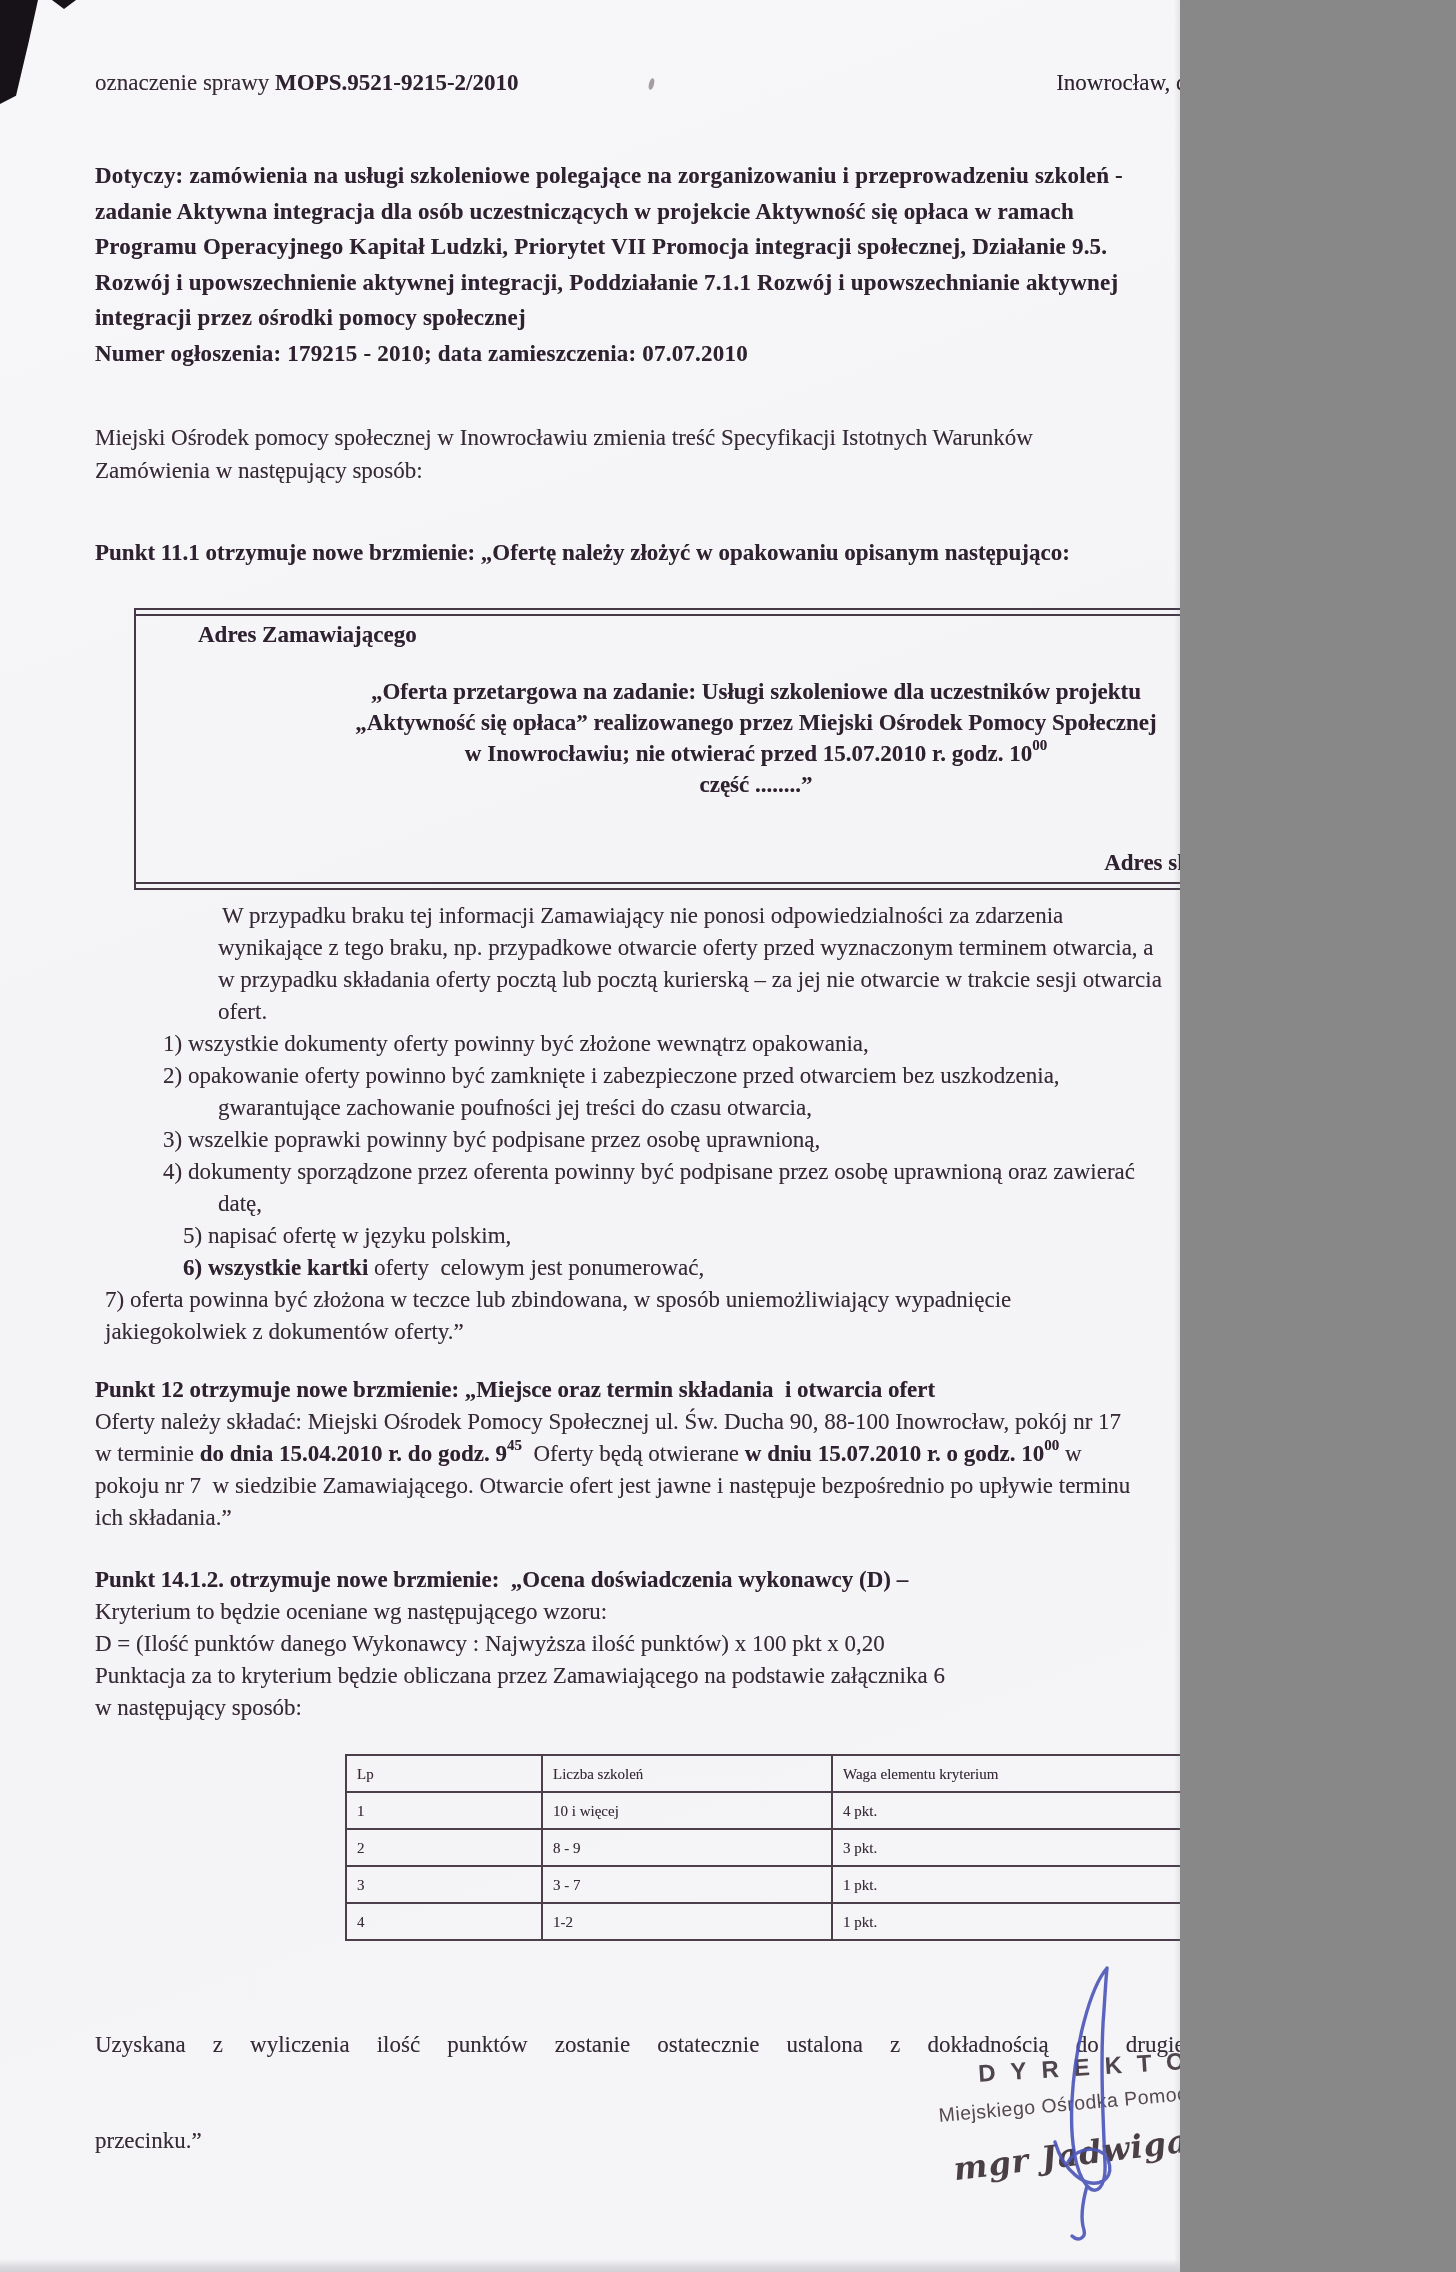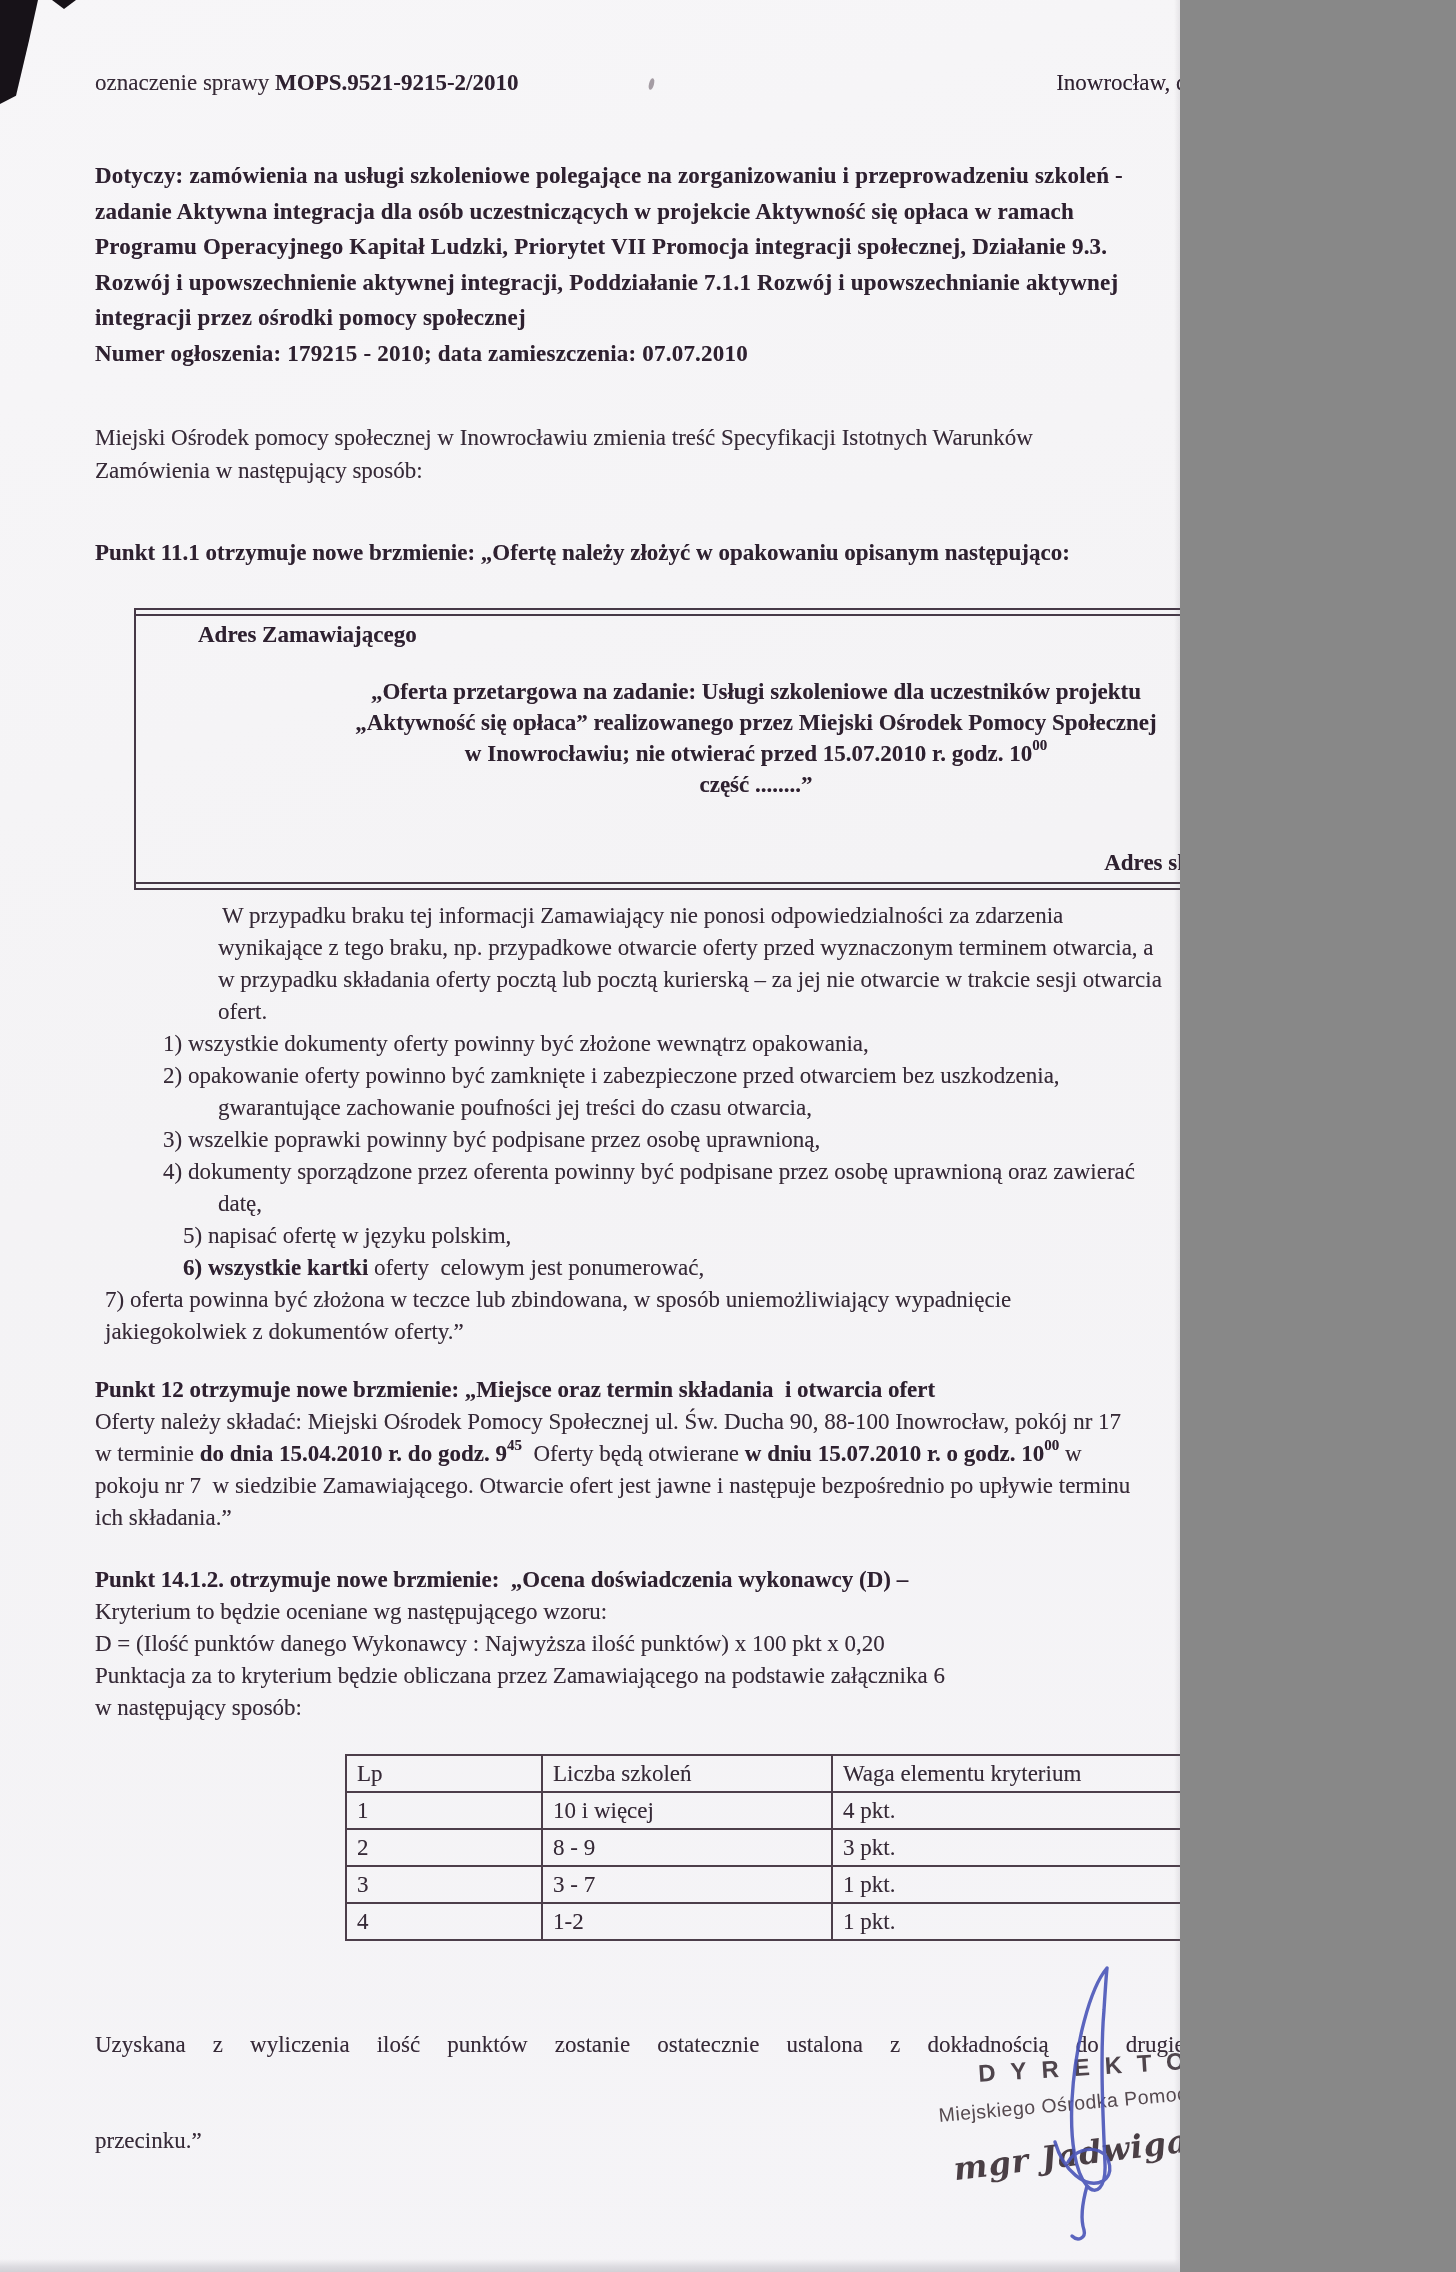--- a/index.html
+++ b/index.html
@@ -56,21 +56,21 @@
   .in-item{margin-left:68px;}
   .in-cont{margin-left:123px;}
   .in-item56{margin-left:88px;}
   .in-7{margin-left:10px;}
   .mt26{margin-top:26px;}
   .mt30{margin-top:30px;}
   .h-bold{font-weight:bold;color:#2e2130;}
 
   table.criteria{margin:30px 0 0 250px;border-collapse:collapse;table-layout:fixed;width:848px;}
   table.criteria td{border:2px solid #4c3e4a;padding:1px 8px 1px 10px;height:33px;
-    font-size:23px;white-space:pre;overflow:hidden;}
+    font-size:15px;white-space:pre;overflow:hidden;}
 
   .closing{margin-top:24px;}
   .closing-l1{white-space:normal !important;text-align:justify;text-align-last:justify;width:1260px;}
 
   
   .sig-title{position:absolute;left:978px;top:2052px;font-family:"Liberation Sans",sans-serif;
     font-size:24px;font-weight:bold;letter-spacing:15px;color:#4f454c;transform:rotate(-3.5deg);
     white-space:pre;text-shadow:none;}
   .sig-org{position:absolute;left:938px;top:2088px;font-family:"Liberation Sans",sans-serif;
     font-size:19.5px;letter-spacing:0.5px;color:#55494f;transform:rotate(-5deg);white-space:pre;text-shadow:none;}
@@ -89,21 +89,21 @@
   <div class="speck"></div>
 
   <div class="header">
     <div class="pre"><span>oznaczenie sprawy </span><b>MOPS.9521-9215-2/2010</b></div>
     <div class="header-right pre">Inowrocław, dnia 12.07.2010r.</div>
   </div>
 
   <div class="subject">
     <div class="pre">Dotyczy: zamówienia na usługi szkoleniowe polegające na zorganizowaniu i przeprowadzeniu szkoleń -</div>
     <div class="pre">zadanie Aktywna integracja dla osób uczestniczących w projekcie Aktywność się opłaca w ramach</div>
-    <div class="pre">Programu Operacyjnego Kapitał Ludzki, Priorytet VII Promocja integracji społecznej, Działanie 9.3.</div>
+    <div class="pre">Programu Operacyjnego Kapitał Ludzki, Priorytet VII Promocja integracji społecznej, Działanie 9.5.</div>
     <div class="pre">Rozwój i upowszechnienie aktywnej integracji, Poddziałanie 7.1.1 Rozwój i upowszechnianie aktywnej</div>
     <div class="pre">integracji przez ośrodki pomocy społecznej</div>
     <div class="pre">Numer ogłoszenia: 179215 - 2010; data zamieszczenia: 07.07.2010</div>
   </div>
 
   <div class="intro">
     <div class="pre">Miejski Ośrodek pomocy społecznej w Inowrocławiu zmienia treść Specyfikacji Istotnych Warunków</div>
     <div class="pre">Zamówienia w następujący sposób:</div>
   </div>
 

